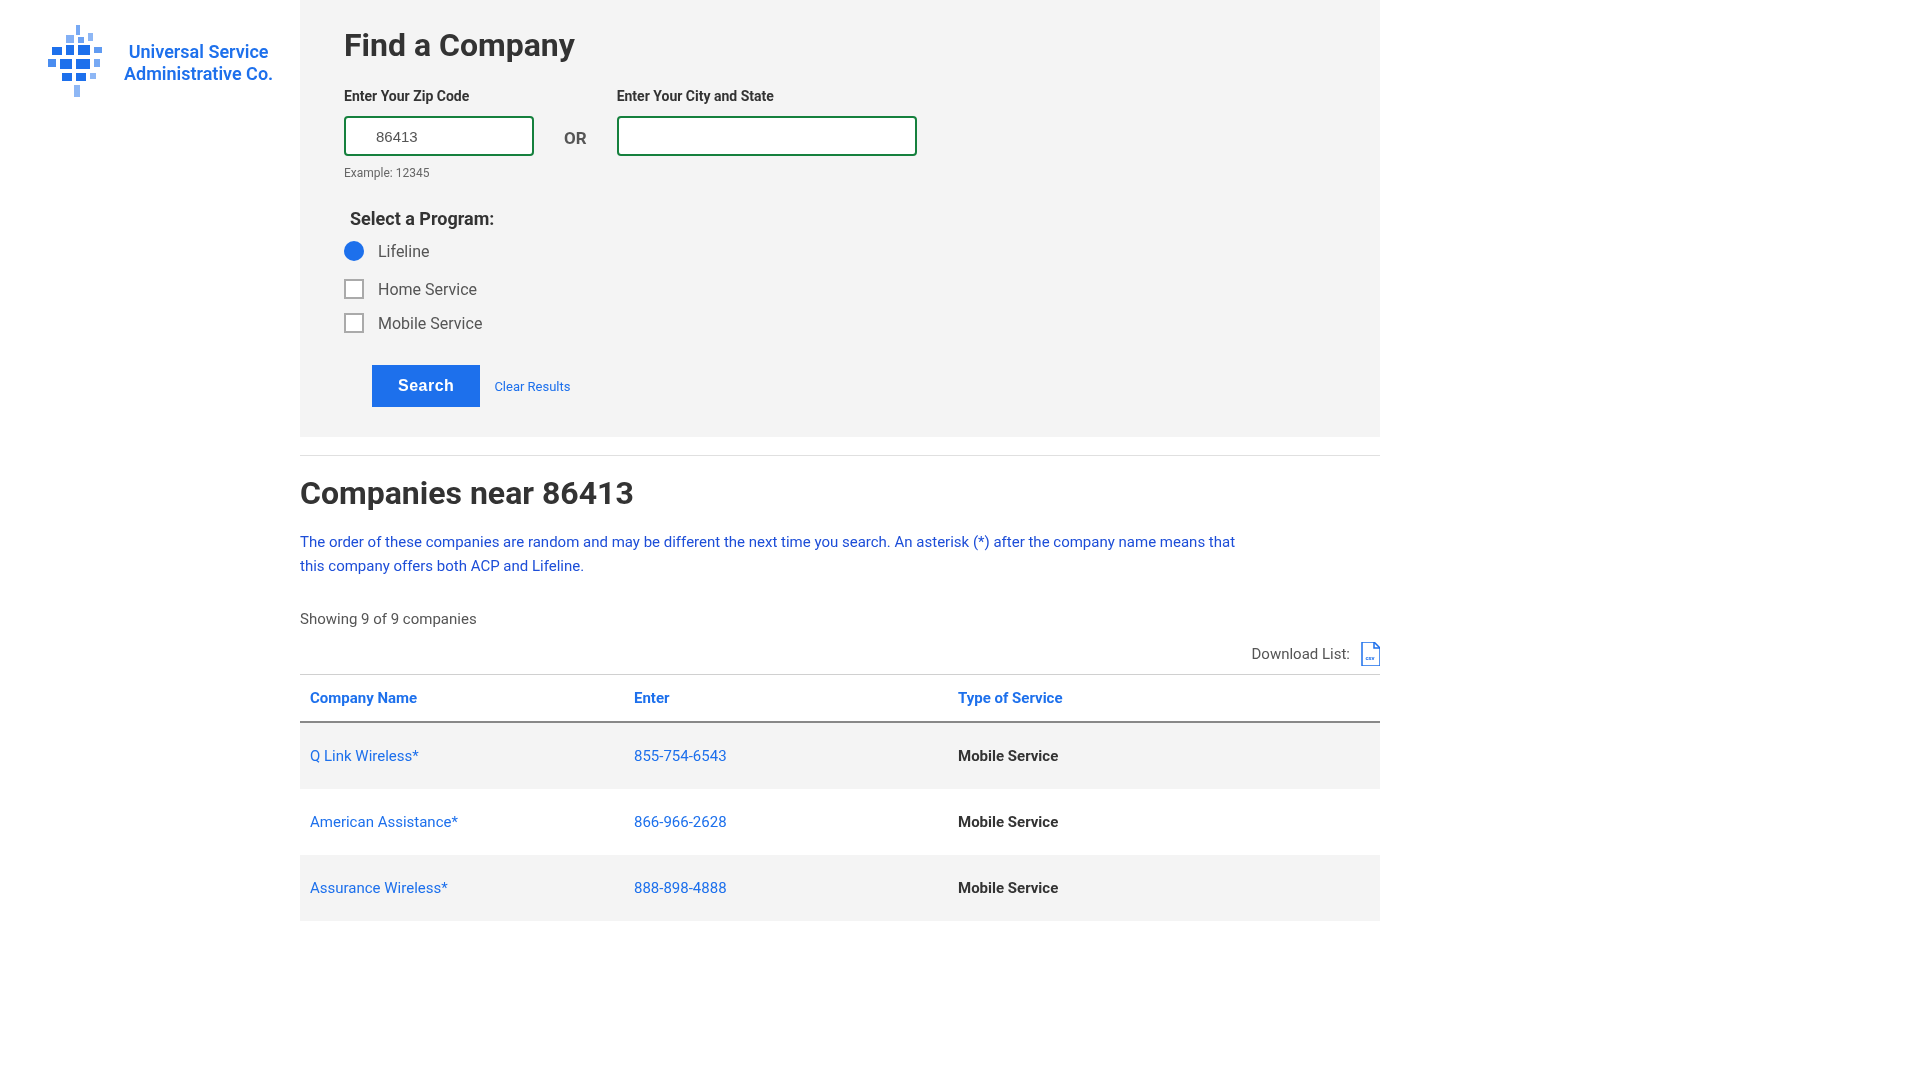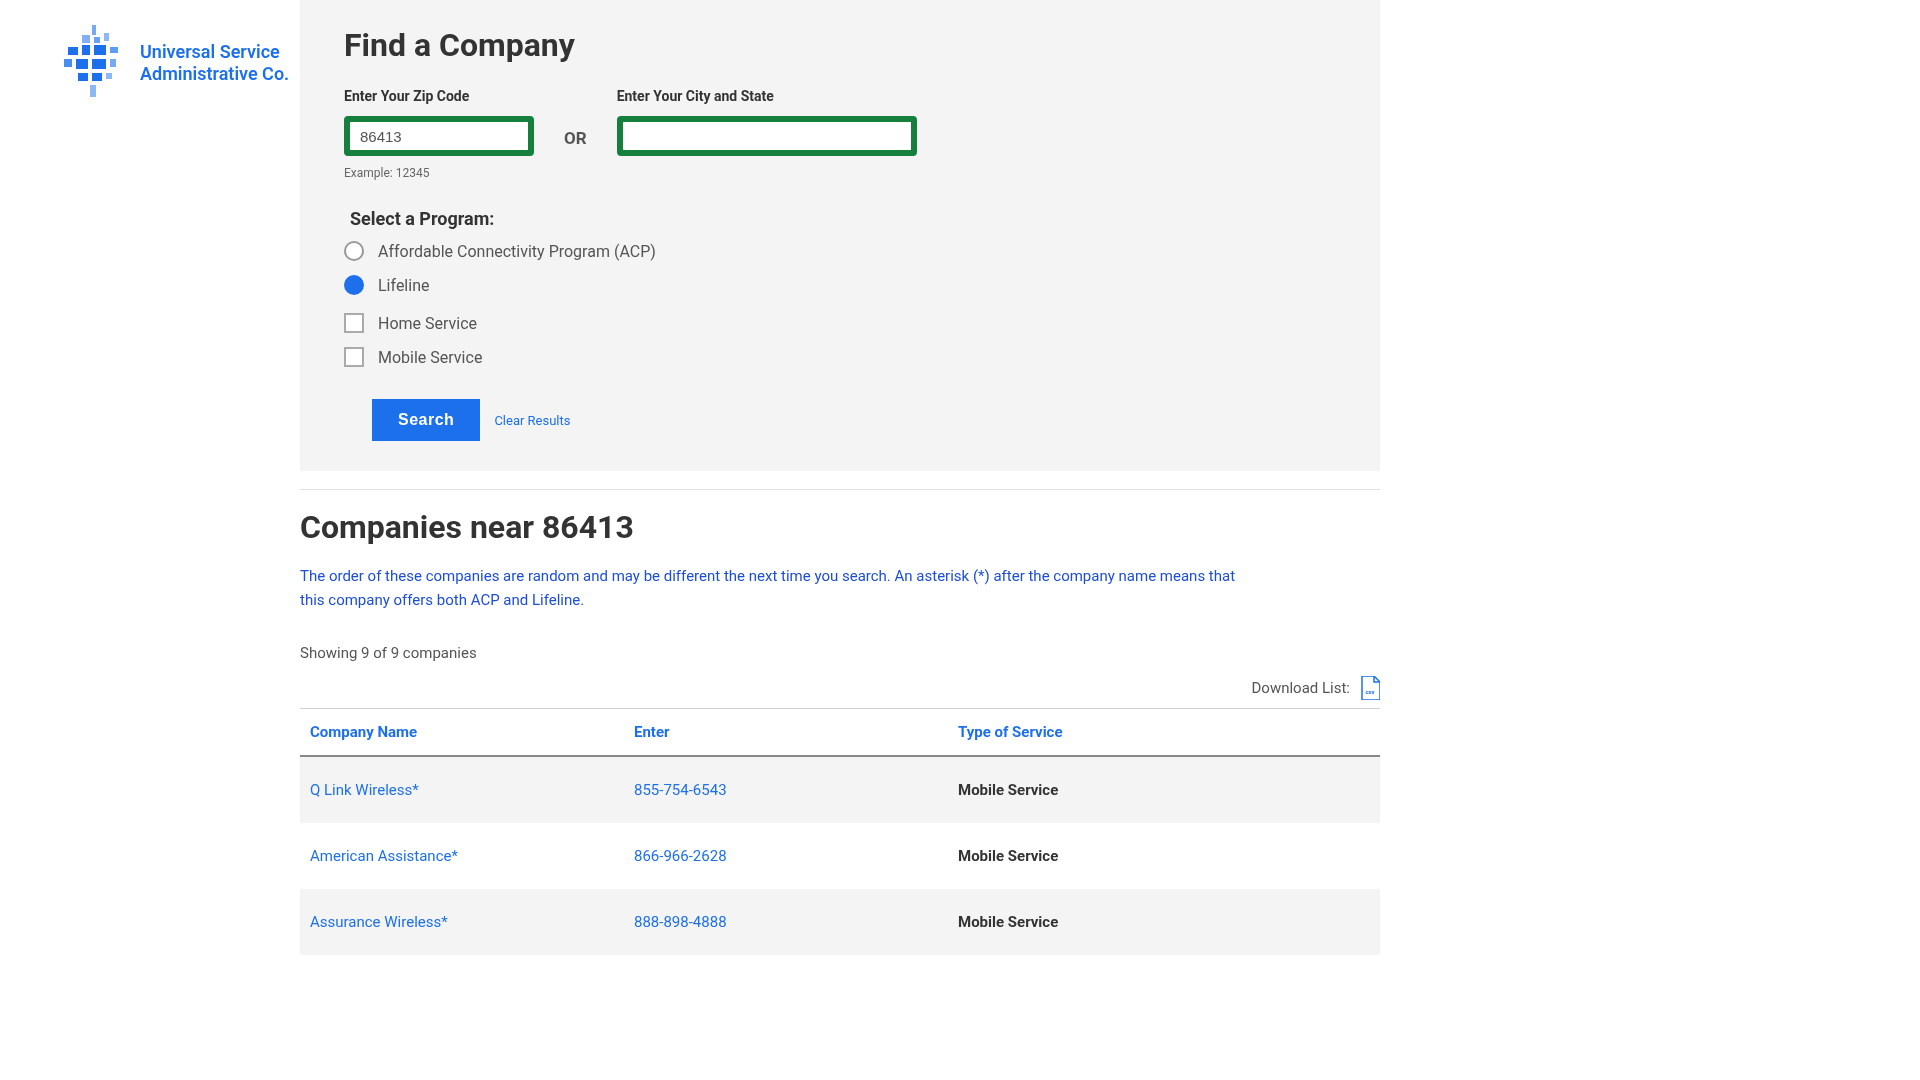--- a/index.html
+++ b/index.html
@@ -11,22 +11,23 @@
       font-family: -apple-system, BlinkMacSystemFont, "Segoe UI", Roboto, Helvetica, Arial, sans-serif;
       background: #fff;
       color: #333;
     }
     .page-wrapper {
       display: flex;
       align-items: flex-start;
     }
     .logo-area {
       width: 300px;
-      padding: 25px 0 0 64px;
+      padding: 25px 0 0 48px;
       flex-shrink: 0;
+      text-align: center;
     }
     .logo-container {
       display: flex;
       align-items: center;
       gap: 12px;
     }
     .logo-mark {
       width: 64px;
       height: 76px;
       flex-shrink: 0;
@@ -70,23 +71,23 @@
       width: 300px;
     }
     .field-label {
       font-size: 14px;
       font-weight: 700;
       color: #333;
       margin-bottom: 12px;
     }
     .text-input {
       height: 40px;
-      border: 6px solid #15803d;
+      border: 2px solid #15803d;
       border-radius: 4px;
-      padding: 0 10px;
+      padding: 0 30px;
       font-size: 15px;
       color: #555;
       background: #fff;
       outline: none;
     }
     .input-hint {
       font-size: 12px;
       color: #666;
       margin-top: 10px;
     }
@@ -287,24 +288,20 @@
         </div>
         <div class="or-separator">OR</div>
         <div class="input-group city">
           <label class="field-label">Enter Your City and State</label>
           <input type="text" class="text-input" value="" style="">
         </div>
       </div>
 
       <div class="section-label">Select a Program:</div>
       <div class="radio-group">
-        <div class="radio-item">
-          <div class="radio-circle"></div>
-          <span class="option-label">Affordable Connectivity Program (ACP)</span>
-        </div>
         <div class="radio-item">
           <div class="radio-circle selected"></div>
           <span class="option-label">Lifeline</span>
         </div>
       </div>
 
       <div class="checkbox-group">
         <div class="checkbox-item">
           <div class="check-square"></div>
           <span class="option-label">Home Service</span>

